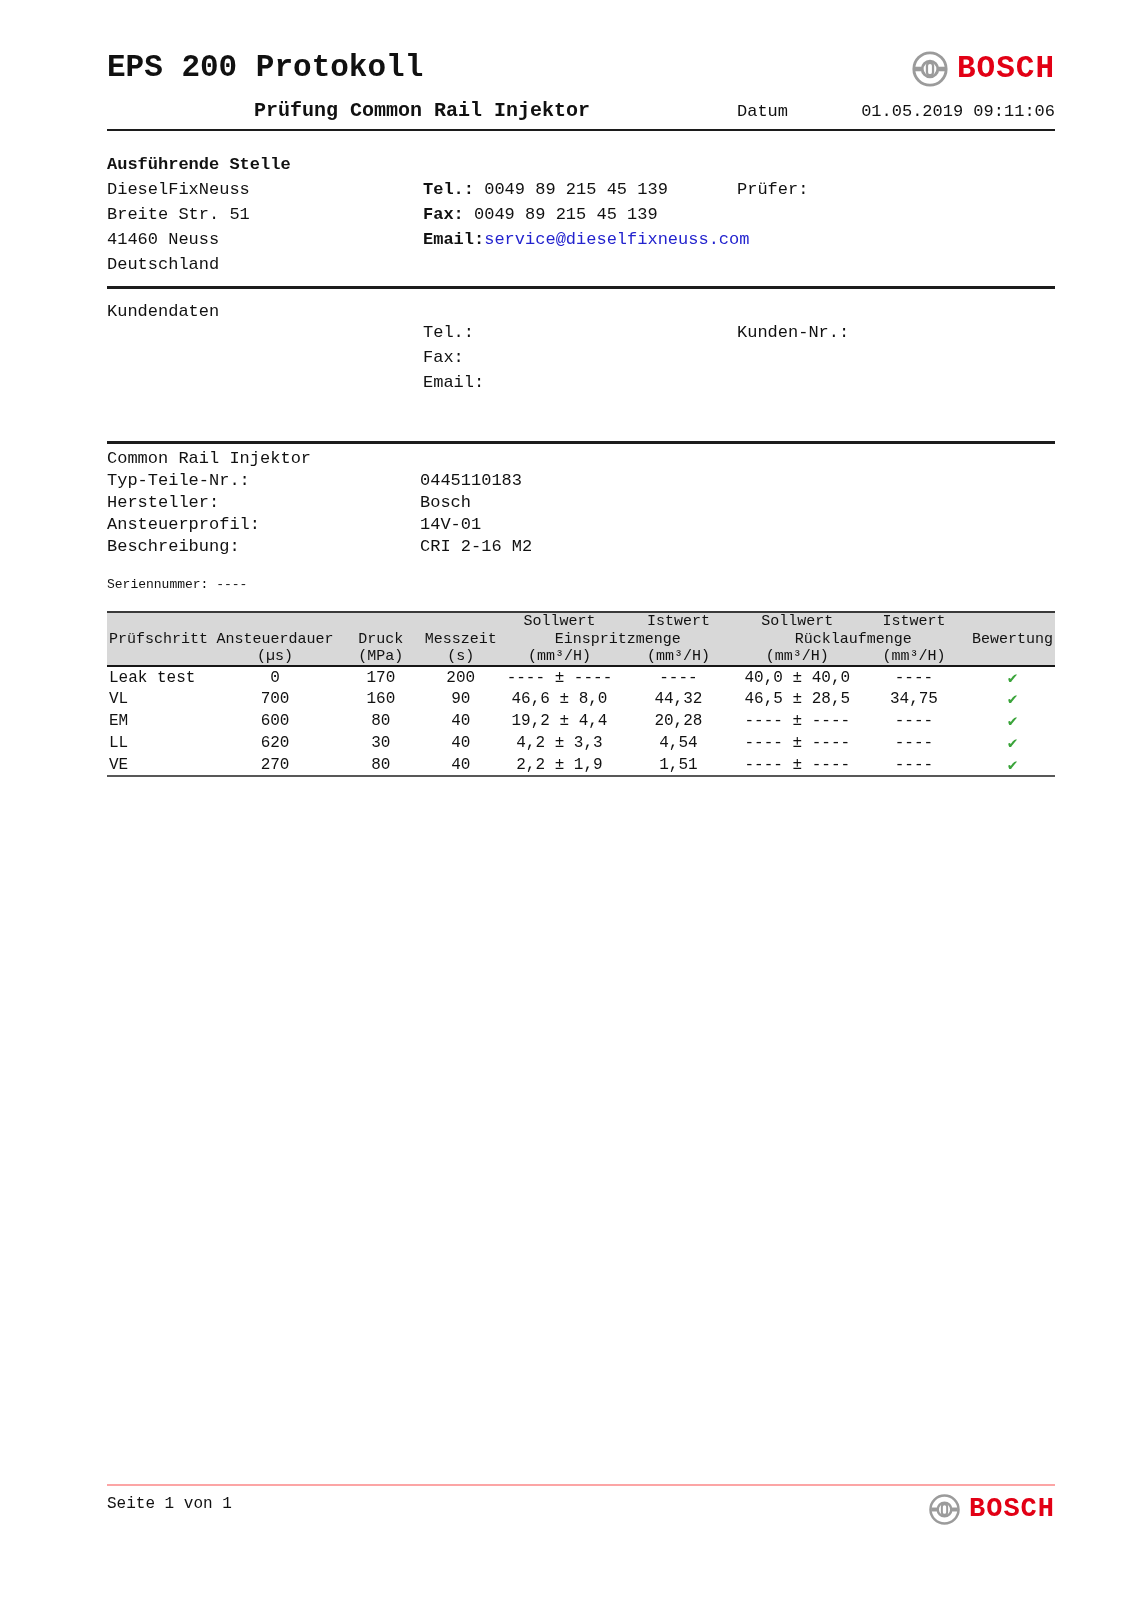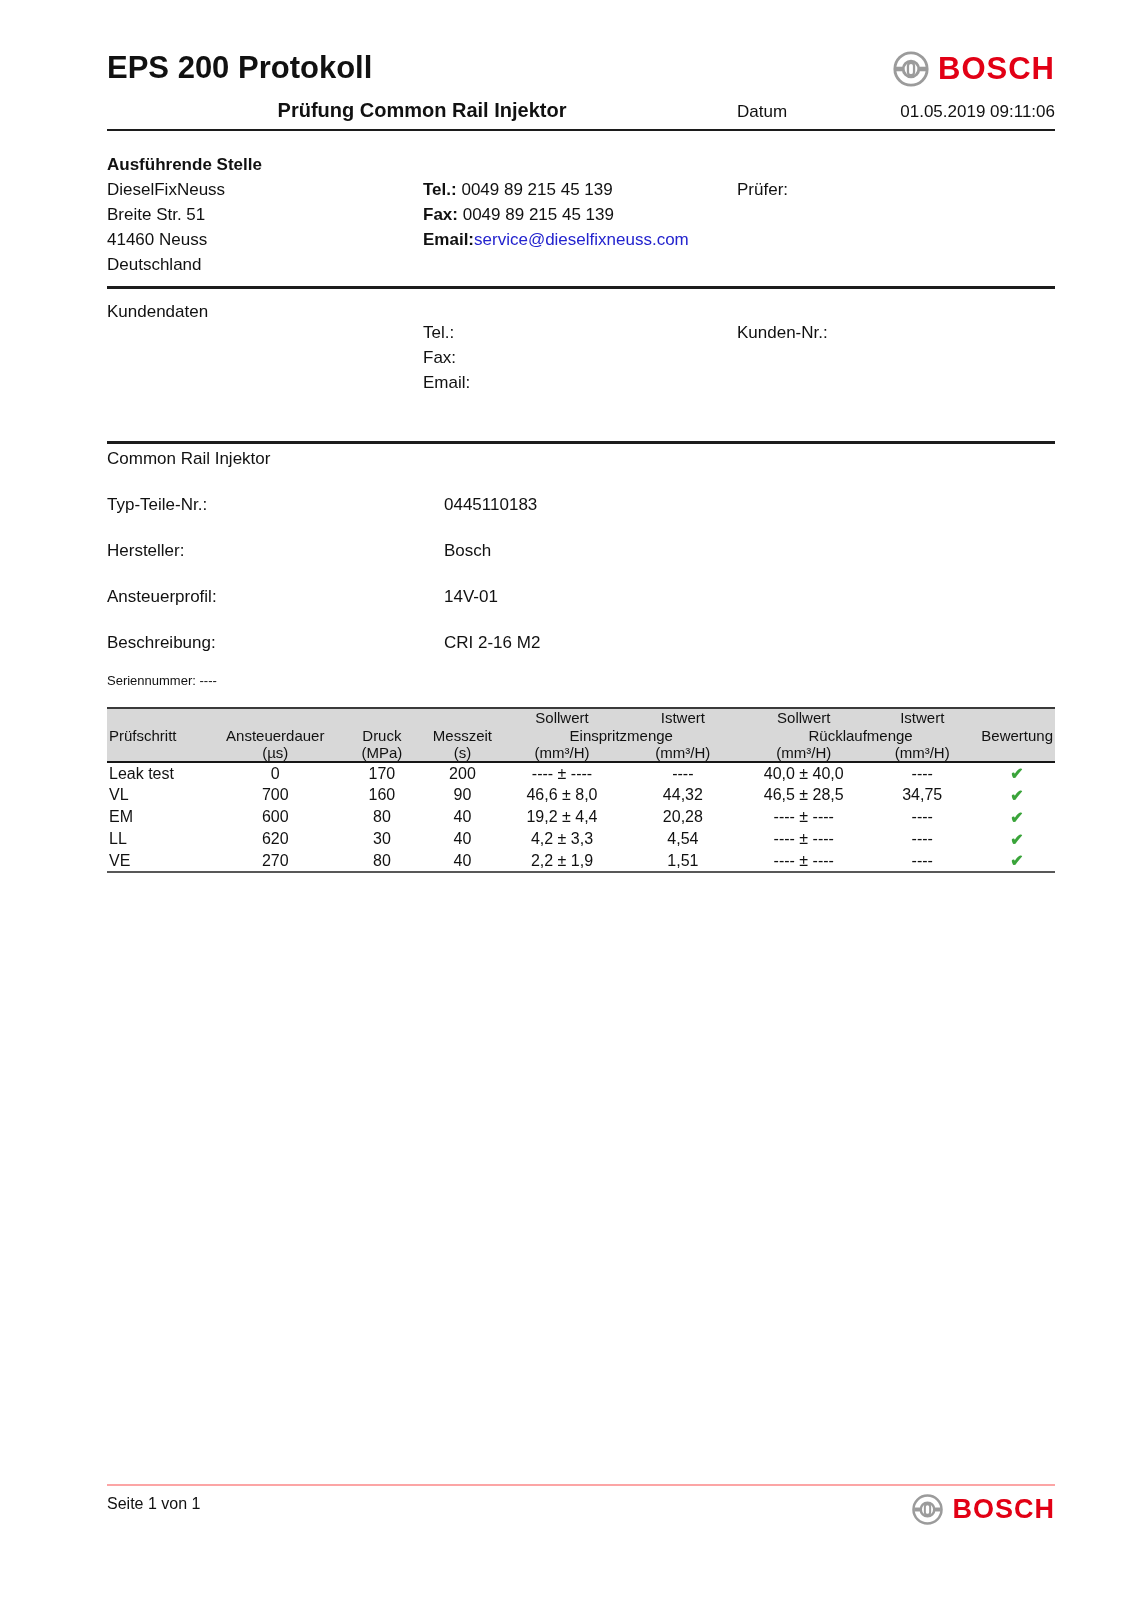--- a/index.html
+++ b/index.html
@@ -1,21 +1,21 @@
 <!DOCTYPE html>
 <html><head>
 <meta charset="utf-8">
 <style>
   * { margin:0; padding:0; box-sizing:border-box; }
   html,body { background:#ffffff; }
   .page {
     position:relative;
     width:1131px; height:1600px;
     background:#ffffff;
-    font-family:Liberation Sans, sans-serif;
+    font-family:Liberation Mono, monospace;
     color:#111111;
     overflow:hidden;
   }
   .content { padding:0 76px 0 107px; }
 
   
   .header-top { display:flex; justify-content:space-between; align-items:flex-start; padding-top:50px; }
   .doc-title { font-size:31px; font-weight:bold; line-height:36px; letter-spacing:0; }
   .bosch-logo { display:flex; align-items:center; gap:8px; }
   .bosch-symbol { width:38px; height:38px; }
@@ -38,21 +38,21 @@
   .col-pad-sm { padding-top:20px; }
   .lbl-b { font-weight:bold; }
   .email-link { color:#2323ce; text-decoration:none; }
 
   .sec1 { padding-top:22px; }
   .sec1-rule { margin-top:9px; }
   .sec2 { padding-top:11px; padding-bottom:46px; }
 
   
   .sec3 { padding-top:4px; }
-  .detail-grid { display:grid; grid-template-columns:313px 1fr;gap:24px; }
+  .detail-grid { display:grid; grid-template-columns:313px 1fr; }
   .detail-grid > div { font-size:17px; line-height:22px; }
   .measure-heading { font-size:21px; line-height:26px; margin-top:15px; }
   .serial-line { font-size:13px; line-height:20px; margin-top:17px; }
 
   
   .results-table { width:100%; border-collapse:collapse; margin-top:16px;
                    border-top:2px solid #3a3a3a; border-bottom:2px solid #585858; }
   .results-table thead td { background:#d8d8d8; font-size:15px; height:18px;
                             text-align:center; vertical-align:middle; padding:0 2px; }
   .results-table thead tr.units-row td { border-bottom:2px solid #161616; }

